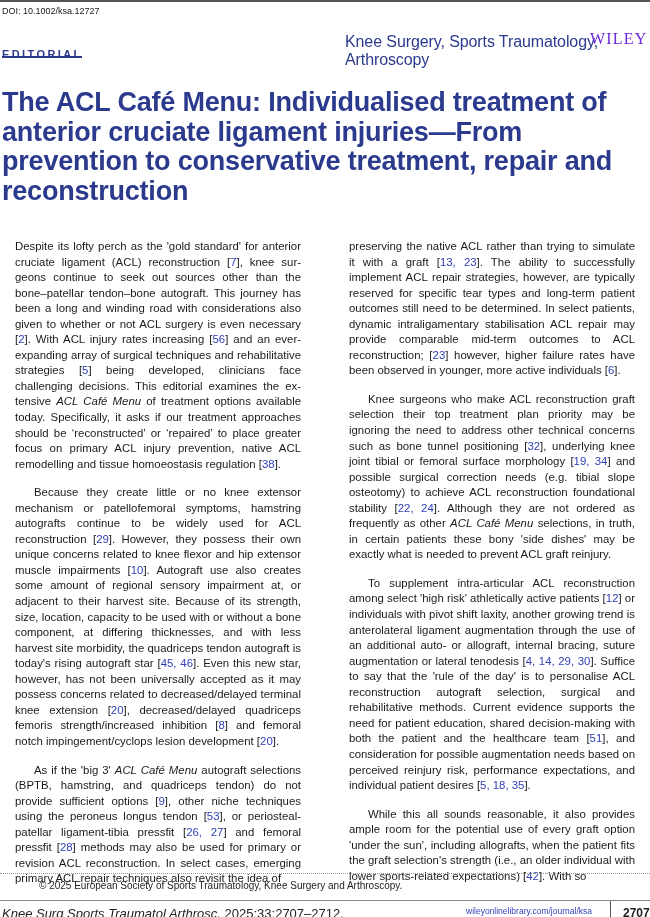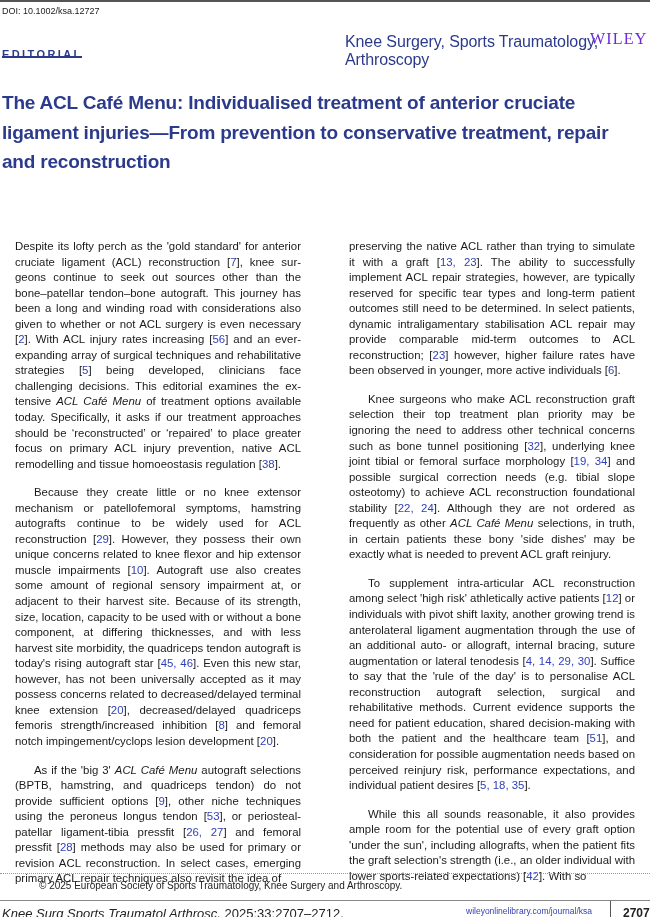--- a/index.html
+++ b/index.html
@@ -7,21 +7,21 @@
          font-family: "Liberation Sans", sans-serif; color: #1a1a1a; }
   .topline { position: absolute; left: 0; top: 0; width: 650px; height: 2px; background: #555; }
   .doi { position: absolute; left: 2px; top: 6px; font-size: 9px; color: #222; }
   .editorial { position: absolute; left: 2px; top: 38px; font-size: 11px; font-weight: bold;
                letter-spacing: 2.4px; color: #2b3a8c; margin-top: 10px; }
   .editorial-rule { position: absolute; left: 2px; top: 56px; width: 80px; height: 2px; background: #2b3a8c; }
   .journal { position: absolute; left: 345px; top: 33px; font-size: 16px; color: #2b3a8c; letter-spacing: -0.1px; }
   .wiley { position: absolute; left: 590px; top: 30px; font-family: "Liberation Serif", serif;
            font-size: 16px; color: #6d28d9; letter-spacing: 1.2px; }
   .title { position: absolute; left: 2px; top: 88px; width: 640px; margin: 0;
-           font-size: 19px; line-height: 29.5px; font-weight: bold; color: #2b3a8c;
+           font-size: 27px; line-height: 29.5px; font-weight: bold; color: #2b3a8c;
            letter-spacing: -0.2px; }
   .col { position: absolute; top: 226px; width: 312px; font-size: 11.4px; line-height: 15.55px;
          text-align: justify; hyphens: manual; }
   .col.left { left: 2px; }
   .col.right { left: 336px; }
   .col p { margin: 13px; }
   .col p.indent { text-indent: 19px; }
   .ref { color: #2f3fb7; }
   em { font-style: italic; }
   .footer-dots { position: absolute; left: 0; top: 873px; width: 650px; border-top: 1px dotted #999; }

